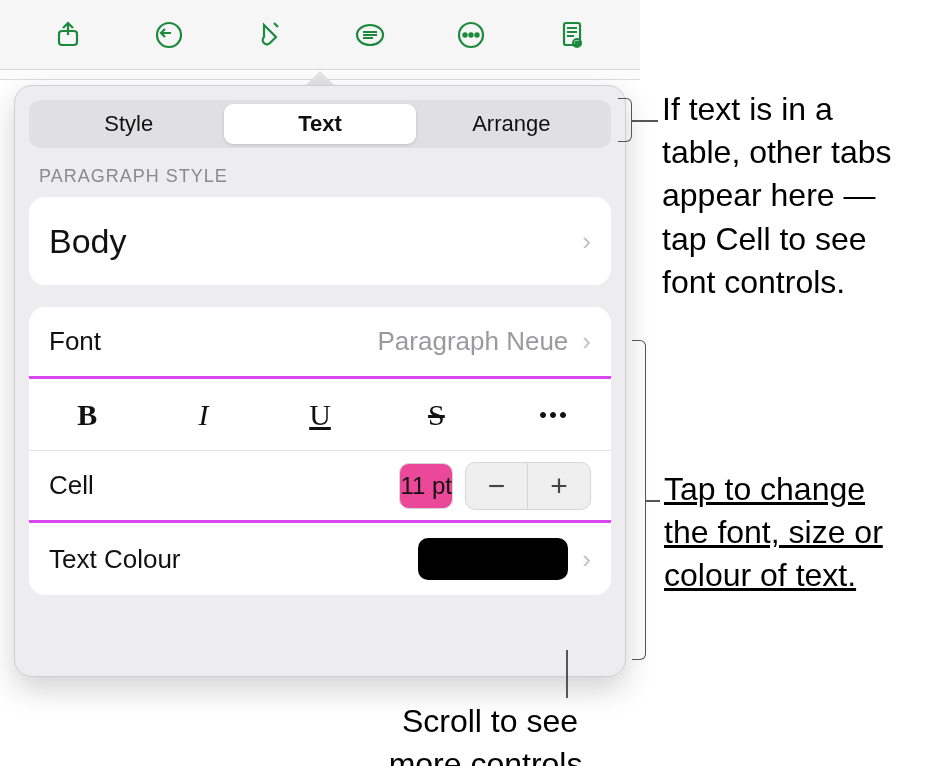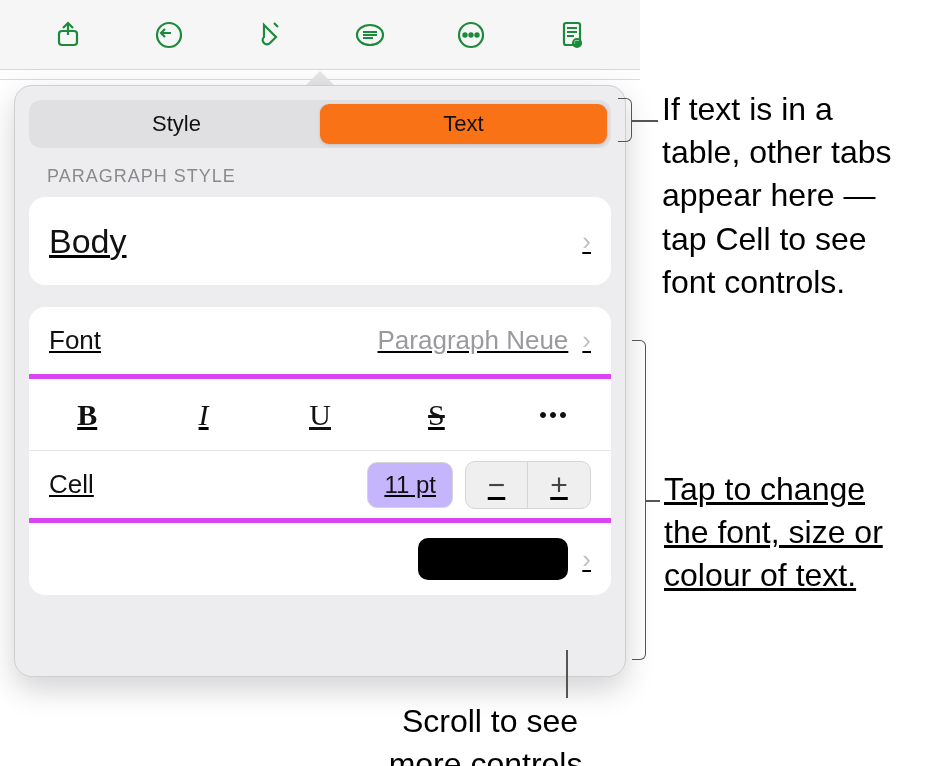--- a/index.html
+++ b/index.html
@@ -73,44 +73,43 @@
   .seg-item {
     flex: 1;
     display: flex;
     align-items: center;
     justify-content: center;
     font-size: 22px;
     color: #111;
     border-radius: 9px;
   }
   .seg-item.selected {
-    background: #f97316;
+    background: #ffffff;
     box-shadow: 0 1px 3px rgba(0,0,0,0.15);
-    font-weight: 400;
+    font-weight: 700;
   }
   .section-label {
     font-size: 18px;
     letter-spacing: 1px;
     color: #8a8a8e;
-    margin: 14px 0 10px 18px;
+    margin: 14px 0 10px 10px;
     text-transform: uppercase;
   }
   .card {
     background: #fff;
     border-radius: 16px;
     margin-bottom: 22px;
     overflow: hidden;
-    text-decoration: underline;
   }
   .row {
     display: flex;
     align-items: center;
     padding: 0 20px;
     min-height: 72px;
-    border-bottom: 5px solid #d946ef;
+    border-bottom: 3px solid #d946ef;
   }
   .row:last-child { border-bottom: none; }
   .row-label { font-size: 26px; color: #111; }
   .row-label.big { font-size: 34px; }
   .row-value { margin-left: auto; font-size: 26px; color: #9a9a9e; }
   .chevron {
     margin-left: 14px;
     color: #c1c1c5;
     font-size: 26px;
   }
@@ -132,24 +131,24 @@
   .fmt-btn svg { stroke: #111; }
   .bold { font-weight: 800; font-family: Georgia, serif; }
   .italic { font-style: italic; font-family: Georgia, serif; }
   .size-ctrl {
     display: flex;
     align-items: center;
     margin-left: auto;
     gap: 12px;
   }
   .size-val {
-    background: #c4b5fd;
+    background: #ec4899;
     border: 1px solid #d5d5d8;
     border-radius: 10px;
-    padding: 8px 16px;
+    padding: 8px 0;
     font-size: 24px;
     color: #111;
   }
   .stepper {
     display: flex;
     background: #efefef;
     border: 1px solid #d5d5d8;
     border-radius: 10px;
     height: 48px;
     overflow: hidden;
@@ -241,20 +240,21 @@
 </div>
 <div class="below-bar"></div>
 
 <div class="popover-wrap">
   <div class="caret"></div>
   <div class="popover">
 
     <div class="seg">
       <div class="seg-item">Style</div>
       <div class="seg-item selected">Text</div>
+      <div class="seg-item">Arrange</div>
     </div>
 
     <div class="section-label">Paragraph Style</div>
 
     <div class="card">
       <div class="row" style="min-height:88px">
         <div class="row-label big">Body</div>
         <div class="chevron" style="margin-left:auto">›</div>
       </div>
     </div>
@@ -290,20 +290,21 @@
         <div class="size-ctrl">
           <div class="size-val">11 pt</div>
           <div class="stepper">
             <div>−</div>
             <div>+</div>
           </div>
         </div>
       </div>
 
       <div class="row">
+        <div class="row-label">Text Colour</div>
         <div class="swatch" style="background:#000000"></div>
         <div class="chevron">›</div>
       </div>
 
     </div>
 
     <div class="fade-bottom"></div>
   </div>
 </div>
 

